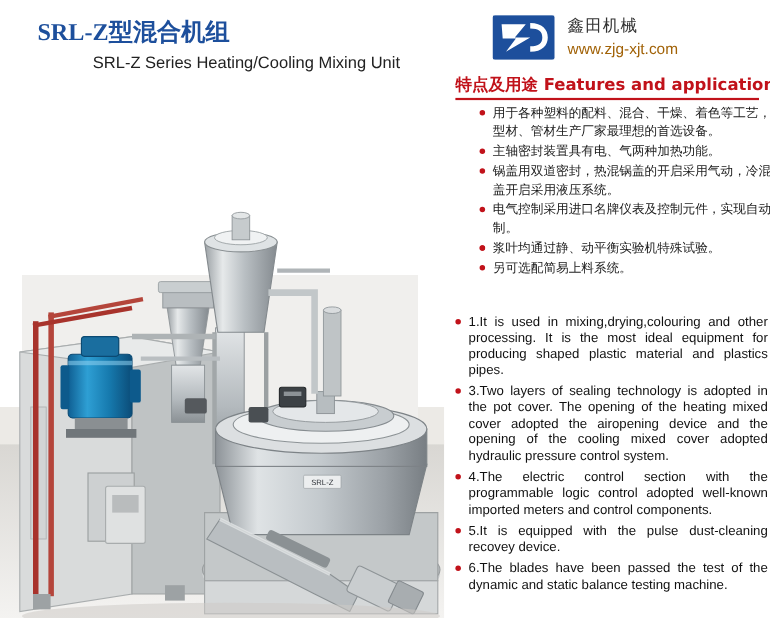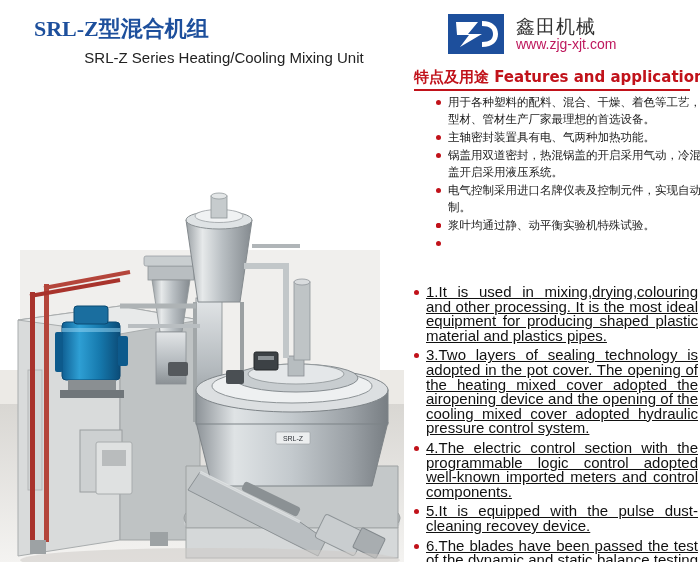--- a/index.html
+++ b/index.html
@@ -58,30 +58,30 @@
     height: 40px;
     background: #1d4f9c;
     border-radius: 2px;
   }
   .logo-box svg { display:block; }
   .brand-cn {
     position: absolute;
     left: 68px;
     top: 4px;
     font-family: "DejaVu Sans", sans-serif;
-    font-size: 19px;
+    font-size: 15px;
     color: #333333;
     letter-spacing: 1px;
   }
   .brand-url {
     position: absolute;
     left: 68px;
     top: 26px;
     font-size: 14px;
-    color: #be185d;
+    color: #a16207;
   }
 
   
   .features-heading {
     position: absolute;
     left: 414px;
     top: 68px;
     width: 246px;
     font-family: "DejaVu Sans", sans-serif;
     font-size: 15px;
@@ -127,26 +127,25 @@
   
   .en-list {
     position: absolute;
     left: 414px;
     top: 285px;
     width: 284px;
   }
   .en-item {
     position: relative;
     padding-left: 12px;
-    font-size: 15px;
+    font-size: 12px;
     line-height: 14.6px;
     color: #111111;
     margin-bottom: 5px;
     text-align: justify;
-    text-decoration: underline;
   }
   .en-item .bullet {
     position: absolute;
     left: 0px;
     top: 5px;
     width: 5px;
     height: 5px;
     border-radius: 50%;
     background: #c1121a;
   }
@@ -207,20 +206,21 @@
     </div>
     <div class="cn-item">
       <span class="bullet"></span>
     </div>
     <div class="cn-item">
       <span class="bullet"></span>
       <span>浆叶均通过静、动平衡实验机特殊试验。</span>
     </div>
     <div class="cn-item">
       <span class="bullet"></span>
+      <span>另可选配简易上料系统。</span>
     </div>
   </div>
 
   <div class="en-list">
     <div class="en-item">
       <span class="bullet"></span>
       <span>1.It is used in mixing,drying,colouring and other processing. It is the most ideal equipment for producing shaped plastic material and plastics pipes.</span>
     </div>
     <div class="en-item">
       <span class="bullet"></span>

